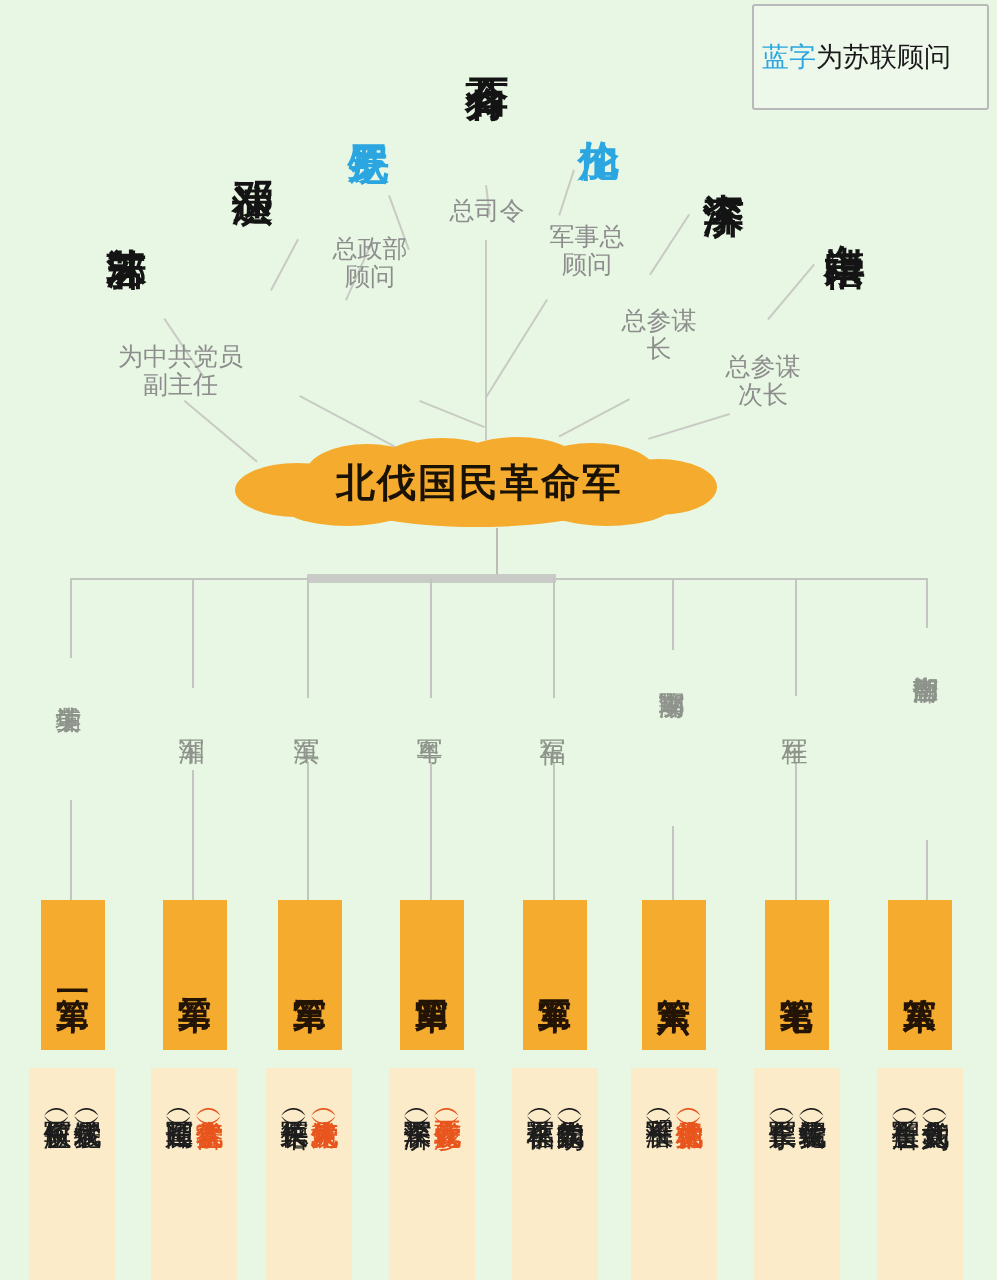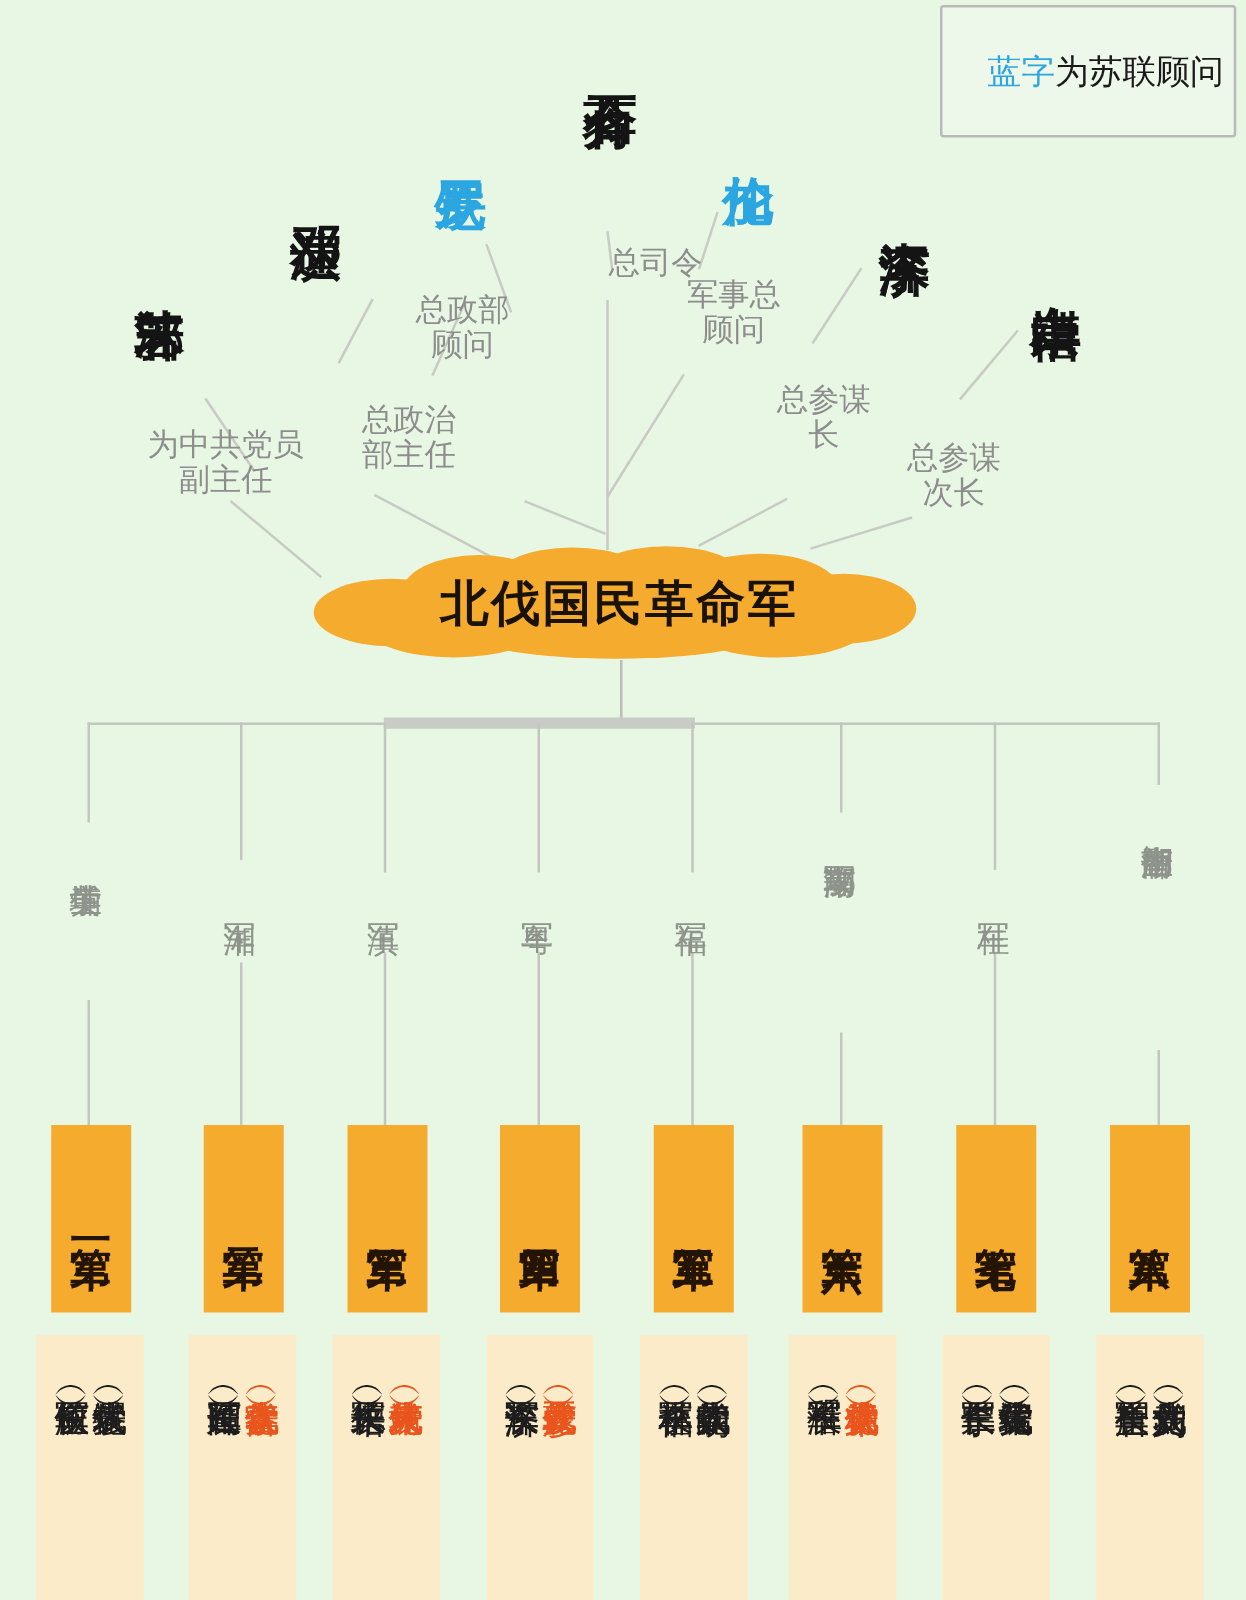--- a/index.html
+++ b/index.html
@@ -10,21 +10,21 @@
     overflow:hidden;
     position:relative;
   }
   #stage{position:absolute;left:0;top:0;width:997px;height:1280px;background:#e8f7e3;overflow:hidden;}
 
   
   .legend{
     position:absolute;left:752px;top:4px;width:237px;height:106px;
     background:#eef8ea;border:2px solid #b9b9b9;border-radius:3px;
     box-sizing:border-box;padding:6px 8px;
-    display:flex;flex-direction:column;justify-content:space-around;text-align:right;
+    display:flex;flex-direction:column;justify-content:space-around;
   }
   .legend-row{font-size:27px;line-height:1.05;white-space:nowrap;color:#1a1a1a;font-weight:500;}
   .lg-blue{color:#2ba6e0;}
   .lg-red{color:#e8312c;}
 
   
   .vt{
     writing-mode:vertical-rl;
     text-orientation:upright;
     white-space:nowrap;
@@ -38,21 +38,21 @@
   
   .role{
     position:absolute;color:#8d8d8d;font-size:25px;line-height:1.12;
     text-align:center;white-space:pre-line;font-weight:400;
   }
 
   
   .spoke{position:absolute;background:#c6c8c2;transform-origin:0 0;height:1.6px;opacity:.95;}
 
   
-  .cloud-wrap{position:absolute;left:243px;top:435px;width:505px;height:95px;}
+  .cloud-wrap{position:absolute;left:227px;top:435px;width:505px;height:95px;}
   .cloud-wrap svg{display:block;}
   .cloud-label{
     position:absolute;left:0;top:0;width:505px;height:95px;
     display:flex;align-items:center;justify-content:center;
     font-size:39px;font-weight:700;color:#1b1206;letter-spacing:2px;
   }
 
   
   .stem{position:absolute;background:#b9bdb6;width:2px;}
   .hbar{position:absolute;background:#c3c6c0;height:2px;}
@@ -124,25 +124,23 @@
   </div>
   <div class="person" style="left:703px;top:126px;font-size:41px;">
     <span class="vt">李济深</span>
   </div>
   <div class="person" style="left:824px;top:178px;font-size:41px;">
     <span class="vt">白崇禧</span>
   </div>
 
   <div class="role" style="left:108px;top:342px;width:145px;">为中共党员
 副主任</div>
-  <div class="role" style="left:266px;top:322px;width:122px;">总政治
-部主任</div>
   <div class="role" style="left:320px;top:234px;width:100px;">总政部
 顾问</div>
-  <div class="role" style="left:454px;top:196px;width:108px;text-align:right;">总司令</div>
+  <div class="role" style="left:433px;top:196px;width:108px;">总司令</div>
   <div class="role" style="left:535px;top:222px;width:104px;">军事总
 顾问</div>
   <div class="role" style="left:610px;top:306px;width:98px;">总参谋
 长</div>
   <div class="role" style="left:713px;top:352px;width:100px;">总参谋
 次长</div>
 
   <div class="cloud-wrap">
     <svg width="505" height="95" viewBox="0 0 505 95">
       <g fill="#f5ab2e">

